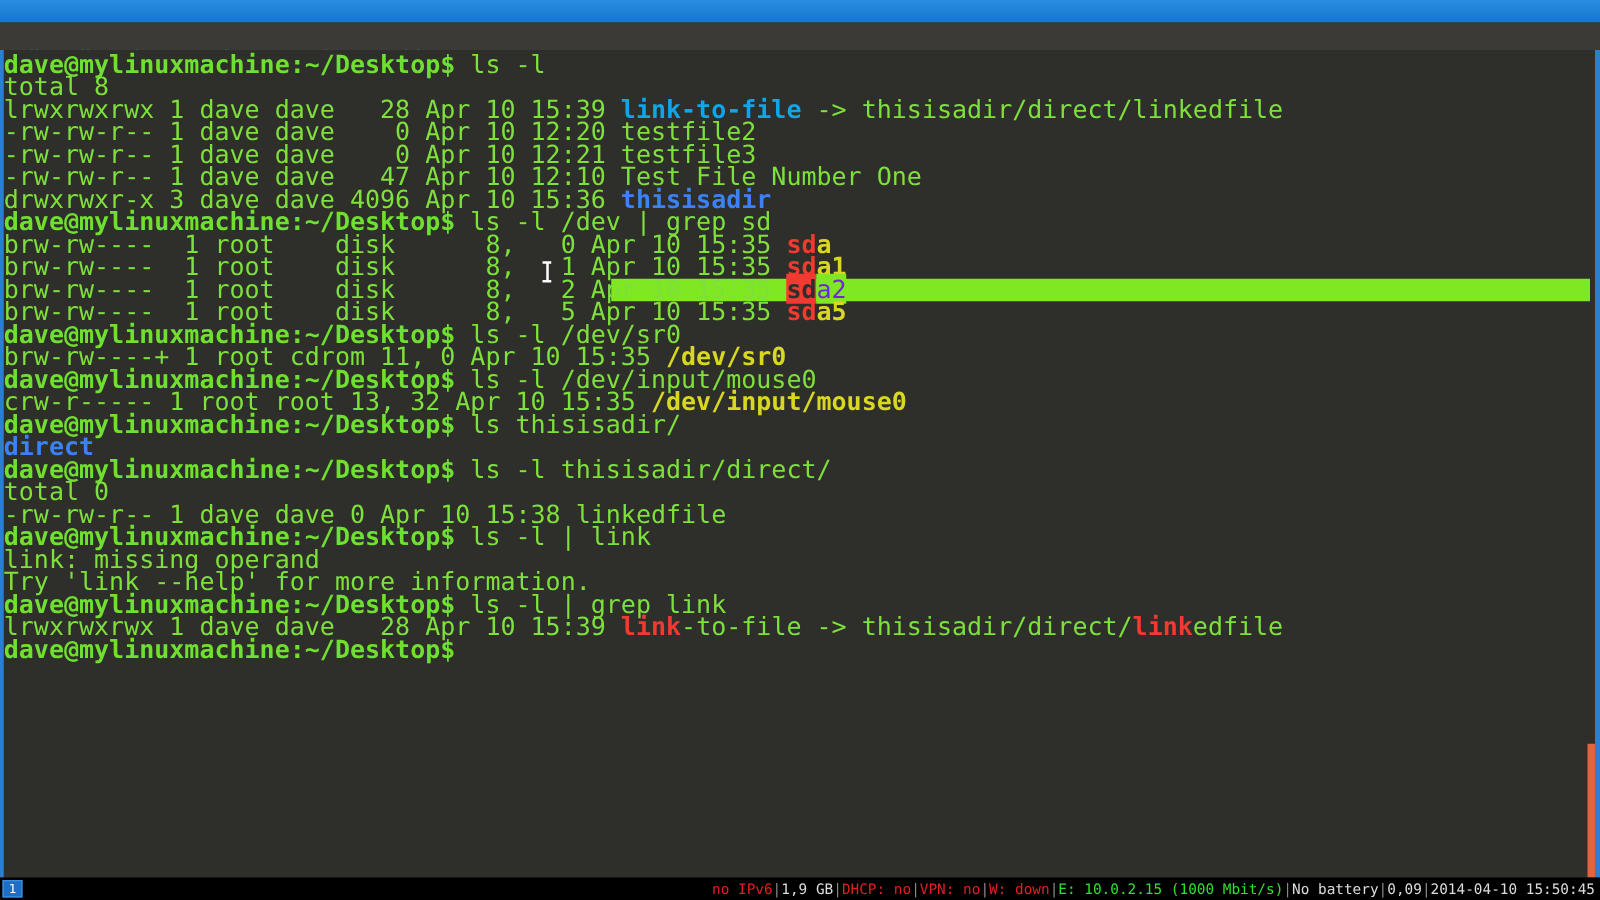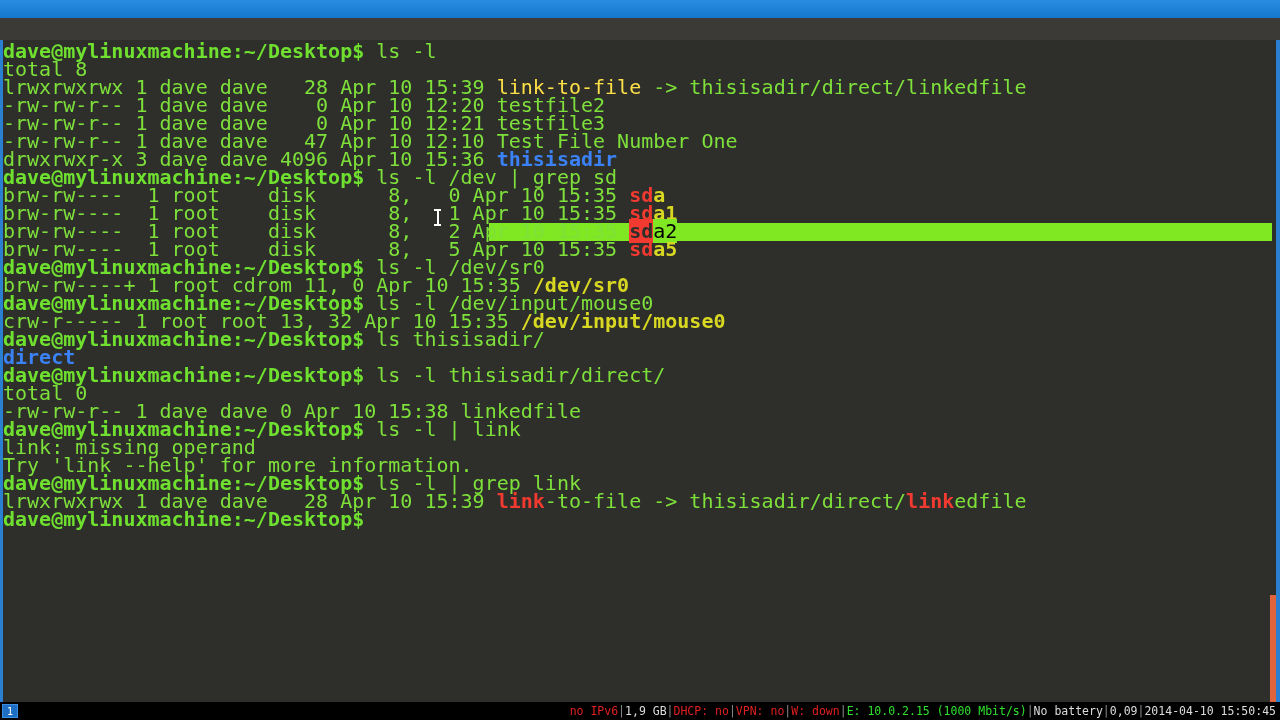--- a/index.html
+++ b/index.html
@@ -100,26 +100,26 @@
     white-space: pre;
     padding-top: 2px;
     box-sizing: border-box;
   }
   .line {
     height: 18px;
     white-space: pre;
     letter-spacing: 0px;
   }
   .c-prompt { color: #6fe02f; font-weight: bold; }
-  .c-cyan   { color: #fde047; font-weight: normal; }
+  .c-cyan   { color: #0ea5e9; font-weight: bold; }
   .c-blue   { color: #3b82f6; font-weight: bold; }
   .c-yellow { color: #d8d823; font-weight: bold; }
   .c-red    { color: #f23a30; font-weight: bold; }
   .c-plain  { color: #7ee03a; }
-  .hl-sel   { background: #7fe822; color: #000000; }
+  .hl-sel   { background: #7fe822; color: #6d28d9; }
   .hl-sel-red { background: #f23a30; color: #2e2e2b; font-weight: bold; }
 
   
   .ibeam {
     position: absolute;
     left: 434px;
     top: 169px;
     width: 7px;
     height: 17px;
     pointer-events: none;

